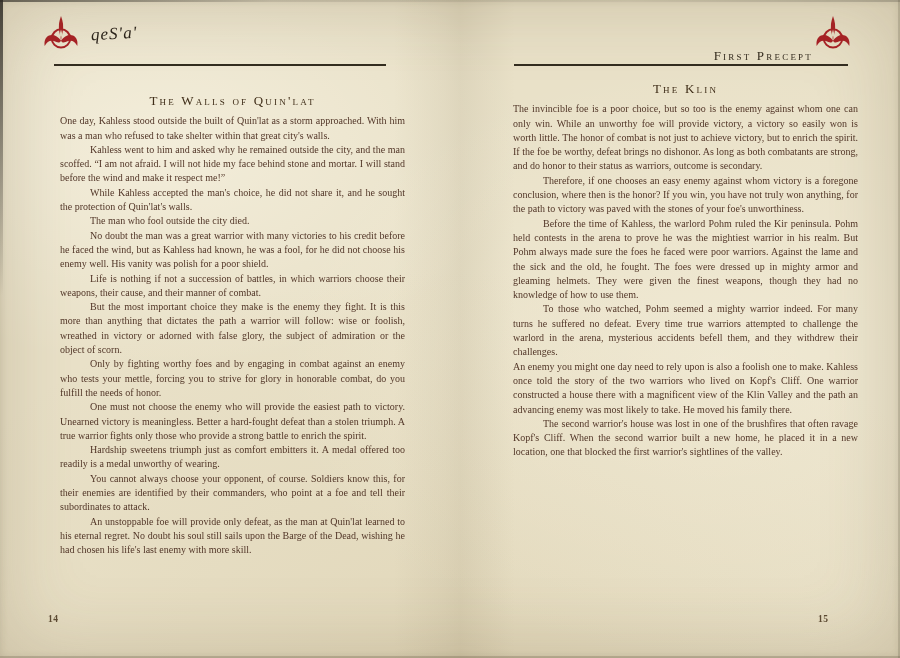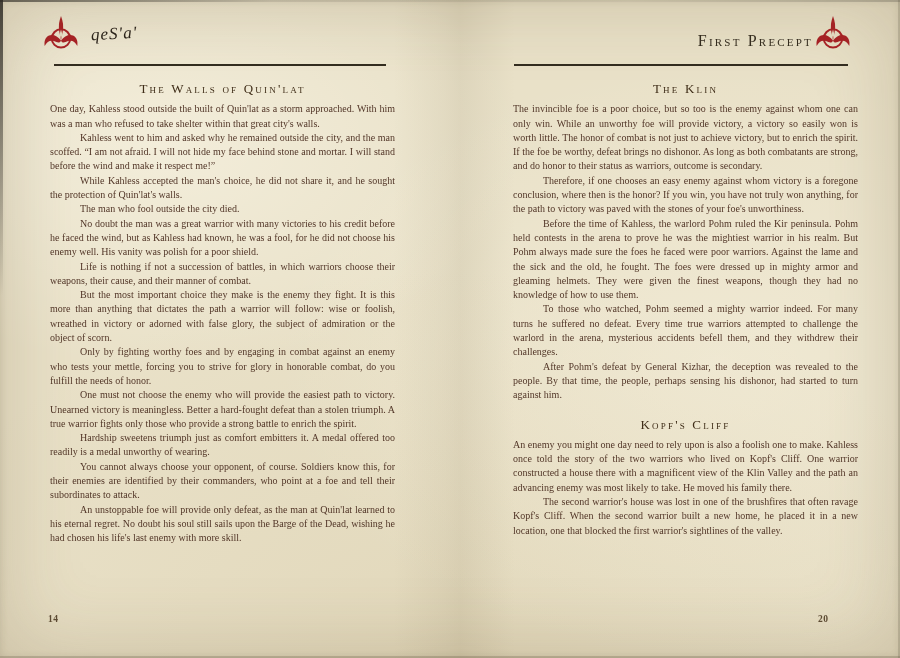--- a/index.html
+++ b/index.html
@@ -15,33 +15,33 @@
   
   .emblem { position:absolute; color:#a92025; }
   .emblem-left { left:44px; top:14px; width:34px; height:42px; }
   .emblem-right { left:816px; top:14px; width:34px; height:42px; }
   .header-script {
     position:absolute; left:91px; top:24px;
     font-style:italic; font-size:17px; letter-spacing:1px;
     color:#29221a; transform:rotate(-3deg);
   }
   .header-label {
-    position:absolute; left:513px; top:32px; width:300px; text-align:right;
-    font-variant:small-caps; font-size:16px; letter-spacing:2.2px; color:#332b1e;
+    position:absolute; left:513px; top:48px; width:300px; text-align:right;
+    font-variant:small-caps; font-size:13px; letter-spacing:2.2px; color:#332b1e;
   }
   .rule { position:absolute; top:64px; height:2px; background:#332d20; }
   .rule-left { left:54px; width:332px; }
   .rule-right { left:514px; width:334px; }
   
   .col {
     position:absolute; top:82px; width:345px;
     color:#523628; font-size:10px; line-height:14.3px;
     text-align:justify; hyphens:auto; -webkit-hyphens:auto;
   }
-  .col-left { left:50px; }
+  .col-left { left:60px;margin-top:12px; }
   .col-right { left:513px; }
   .section-title {
     margin:0 0 6px 0; text-align:center;
     font-variant:small-caps; font-weight:normal;
     font-size:13px; letter-spacing:2.2px; color:#3f2d18;
   }
   .section-title.mid { margin-top:15px; }
   .para { margin:0; text-indent:30px; }
   .para.no-indent { text-indent:0; }
   .page-num { position:absolute; font-size:9.5px; letter-spacing:0.5px; color:#5c4a33;font-weight:bold; }
@@ -108,28 +108,26 @@
     <p class="para">You cannot always choose your opponent, of course. Soldiers know this, for their enemies are identified by their commanders, who point at a foe and tell their subordinates to attack.</p>
     <p class="para">An unstoppable foe will provide only defeat, as the man at Quin'lat learned to his eternal regret. No doubt his soul still sails upon the Barge of the Dead, wishing he had chosen his life's last enemy with more skill.</p>
   </div>
 
   <div class="col col-right">
     <h2 class="section-title">The Klin</h2>
     <p class="para no-indent">The invincible foe is a poor choice, but so too is the enemy against whom one can only win. While an unworthy foe will provide victory, a victory so easily won is worth little. The honor of combat is not just to achieve victory, but to enrich the spirit. If the foe be worthy, defeat brings no dishonor. As long as both combatants are strong, and do honor to their status as warriors, outcome is secondary.</p>
     <p class="para">Therefore, if one chooses an easy enemy against whom victory is a foregone conclusion, where then is the honor? If you win, you have not truly won anything, for the path to victory was paved with the stones of your foe's unworthiness.</p>
     <p class="para">Before the time of Kahless, the warlord Pohm ruled the Kir peninsula. Pohm held contests in the arena to prove he was the mightiest warrior in his realm. But Pohm always made sure the foes he faced were poor warriors. Against the lame and the sick and the old, he fought. The foes were dressed up in mighty armor and gleaming helmets. They were given the finest weapons, though they had no knowledge of how to use them.</p>
     <p class="para">To those who watched, Pohm seemed a mighty warrior indeed. For many turns he suffered no defeat. Every time true warriors attempted to challenge the warlord in the arena, mysterious accidents befell them, and they withdrew their challenges.</p>
-    <p class="para">After Pohm's defeat by General Kizhar, the deception was revealed to the people. By that time, the people, perhaps sensing his dishonor, had started to turn against him.</p>
-    <h2 class="section-title mid">Kopf's Cliff</h2>
     <p class="para no-indent">An enemy you might one day need to rely upon is also a foolish one to make. Kahless once told the story of the two warriors who lived on Kopf's Cliff. One warrior constructed a house there with a magnificent view of the Klin Valley and the path an advancing enemy was most likely to take. He moved his family there.</p>
     <p class="para">The second warrior's house was lost in one of the brushfires that often ravage Kopf's Cliff. When the second warrior built a new home, he placed it in a new location, one that blocked the first warrior's sightlines of the valley.</p>
   </div>
 
   <div class="page-num page-num-left">14</div>
-  <div class="page-num page-num-right">20</div>
+  <div class="page-num page-num-right">15</div>
 
   <div class="gutter"></div>
   <div class="vignette"></div>
   <div class="edge-left"></div>
   <div class="edge-top"></div>
   <div class="edge-bottom"></div>
   <div class="edge-right"></div>
 
 </div>
 

